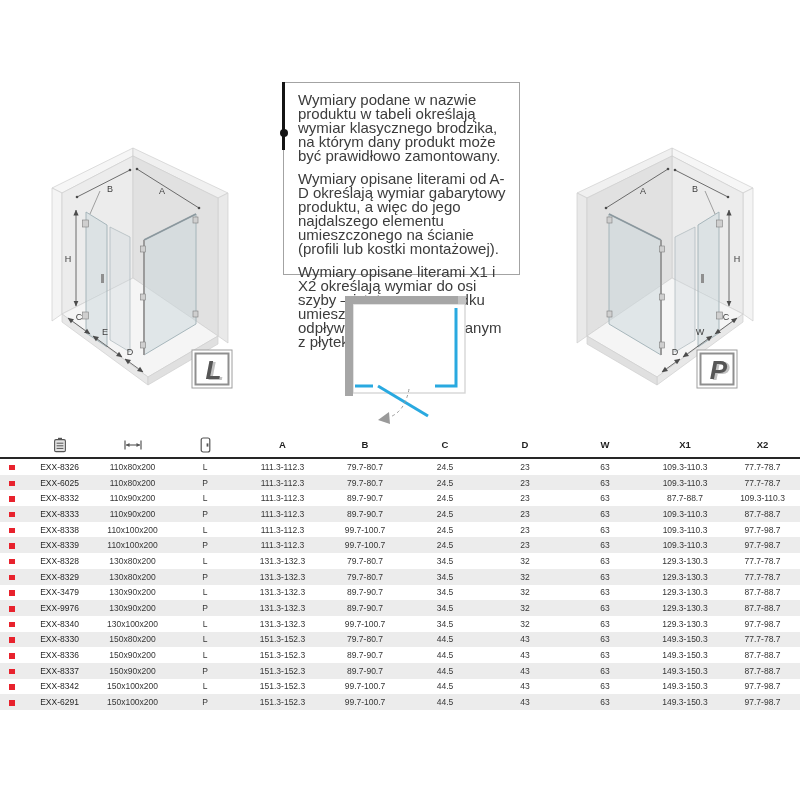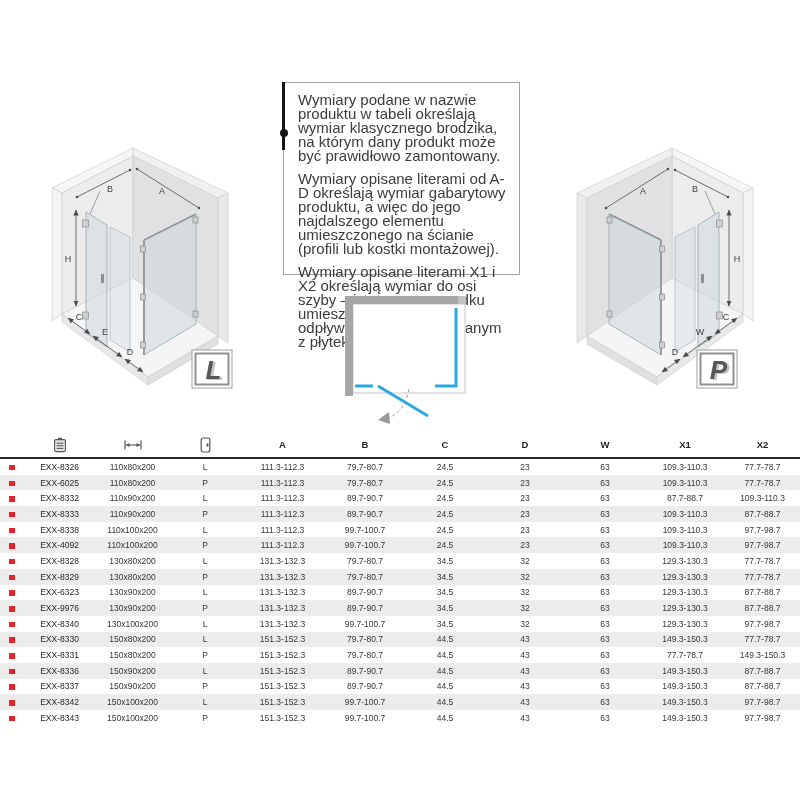--- a/index.html
+++ b/index.html
@@ -315,21 +315,21 @@
             <td>111.3-112.3</td>
             <td>99.7-100.7</td>
             <td>24.5</td>
             <td>23</td>
             <td>63</td>
             <td>109.3-110.3</td>
             <td>97.7-98.7</td>
           </tr>
           <tr>
             <td class="c-marker"><span class="red-square" style="background: rgb(232, 34, 45);"></span></td>
-            <td class="c-code">EXX-4092</td>
+            <td class="c-code">EXX-8339</td>
             <td>110x100x200</td>
             <td>P</td>
             <td>111.3-112.3</td>
             <td>99.7-100.7</td>
             <td>24.5</td>
             <td>23</td>
             <td>63</td>
             <td>109.3-110.3</td>
             <td>97.7-98.7</td>
           </tr>
@@ -354,21 +354,21 @@
             <td>131.3-132.3</td>
             <td>79.7-80.7</td>
             <td>34.5</td>
             <td>32</td>
             <td>63</td>
             <td>129.3-130.3</td>
             <td>77.7-78.7</td>
           </tr>
           <tr>
             <td class="c-marker"><span class="red-square" style="background: rgb(232, 34, 45);"></span></td>
-            <td class="c-code">EXX-6323</td>
+            <td class="c-code">EXX-3479</td>
             <td>130x90x200</td>
             <td>L</td>
             <td>131.3-132.3</td>
             <td>89.7-90.7</td>
             <td>34.5</td>
             <td>32</td>
             <td>63</td>
             <td>129.3-130.3</td>
             <td>87.7-88.7</td>
           </tr>
@@ -406,33 +406,20 @@
             <td>151.3-152.3</td>
             <td>79.7-80.7</td>
             <td>44.5</td>
             <td>43</td>
             <td>63</td>
             <td>149.3-150.3</td>
             <td>77.7-78.7</td>
           </tr>
           <tr>
             <td class="c-marker"><span class="red-square" style="background: rgb(232, 34, 45);"></span></td>
-            <td class="c-code">EXX-8331</td>
-            <td>150x80x200</td>
-            <td>P</td>
-            <td>151.3-152.3</td>
-            <td>79.7-80.7</td>
-            <td>44.5</td>
-            <td>43</td>
-            <td>63</td>
-            <td>77.7-78.7</td>
-            <td>149.3-150.3</td>
-          </tr>
-          <tr>
-            <td class="c-marker"><span class="red-square" style="background: rgb(232, 34, 45);"></span></td>
             <td class="c-code">EXX-8336</td>
             <td>150x90x200</td>
             <td>L</td>
             <td>151.3-152.3</td>
             <td>89.7-90.7</td>
             <td>44.5</td>
             <td>43</td>
             <td>63</td>
             <td>149.3-150.3</td>
             <td>87.7-88.7</td>
@@ -458,21 +445,21 @@
             <td>151.3-152.3</td>
             <td>99.7-100.7</td>
             <td>44.5</td>
             <td>43</td>
             <td>63</td>
             <td>149.3-150.3</td>
             <td>97.7-98.7</td>
           </tr>
           <tr>
             <td class="c-marker"><span class="red-square" style="background: rgb(232, 34, 45);"></span></td>
-            <td class="c-code">EXX-8343</td>
+            <td class="c-code">EXX-6291</td>
             <td>150x100x200</td>
             <td>P</td>
             <td>151.3-152.3</td>
             <td>99.7-100.7</td>
             <td>44.5</td>
             <td>43</td>
             <td>63</td>
             <td>149.3-150.3</td>
             <td>97.7-98.7</td>
           </tr>

